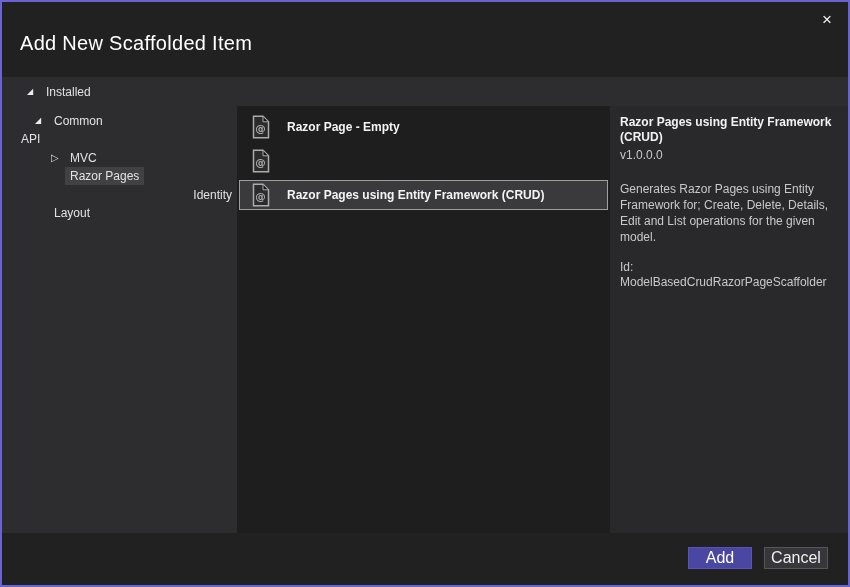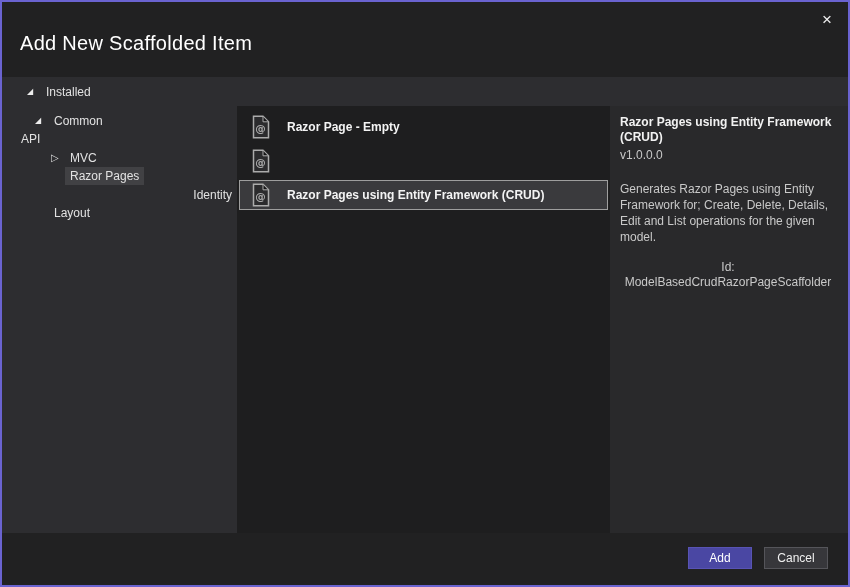--- a/index.html
+++ b/index.html
@@ -44,27 +44,27 @@
   }
   .doc-icon { width:20px; height:24px; flex:0 0 20px; display:block; }
   
   .detail-panel {
     position:absolute; left:608px; top:104px; width:240px; height:427px;
     background:#29292B; padding:9px 14px 0 10px; font-size:12px; color:#C9C9C9;
   }
   .d-title { font-weight:bold; color:#F2F2F2; line-height:15px; max-width:212px; margin-bottom:3px; }
   .d-author, .d-version { line-height:15px; }
   .d-desc { margin-top:18px; line-height:16px; max-width:218px; }
-  .d-id { margin-top:15px; line-height:14.5px;text-align:center; }
+  .d-id { margin-top:15px; line-height:14.5px; }
   
   .bottombar { position:absolute; left:0; top:531px; width:846px; height:52px; background:#212122; }
   .btn {
     position:absolute; top:14px; width:64px; height:22px;
     display:flex; align-items:center; justify-content:center;
-    font-family:inherit; font-size:12px; cursor:pointer; border-radius:0;
+    font-family:inherit; font-size:16px; cursor:pointer; border-radius:0;
   }
   .btn-add { right:96px; background:#4A47A3; border:1px solid #5853B4; color:#FFFFFF; }
   .btn-cancel { right:20px; background:#37373B; border:1px solid #55555A; color:#F0F0F0;margin-left:15px; }
 </style>
 </head>
 <body>
 
 <div class="window">
 
   <div class="titlebar">

